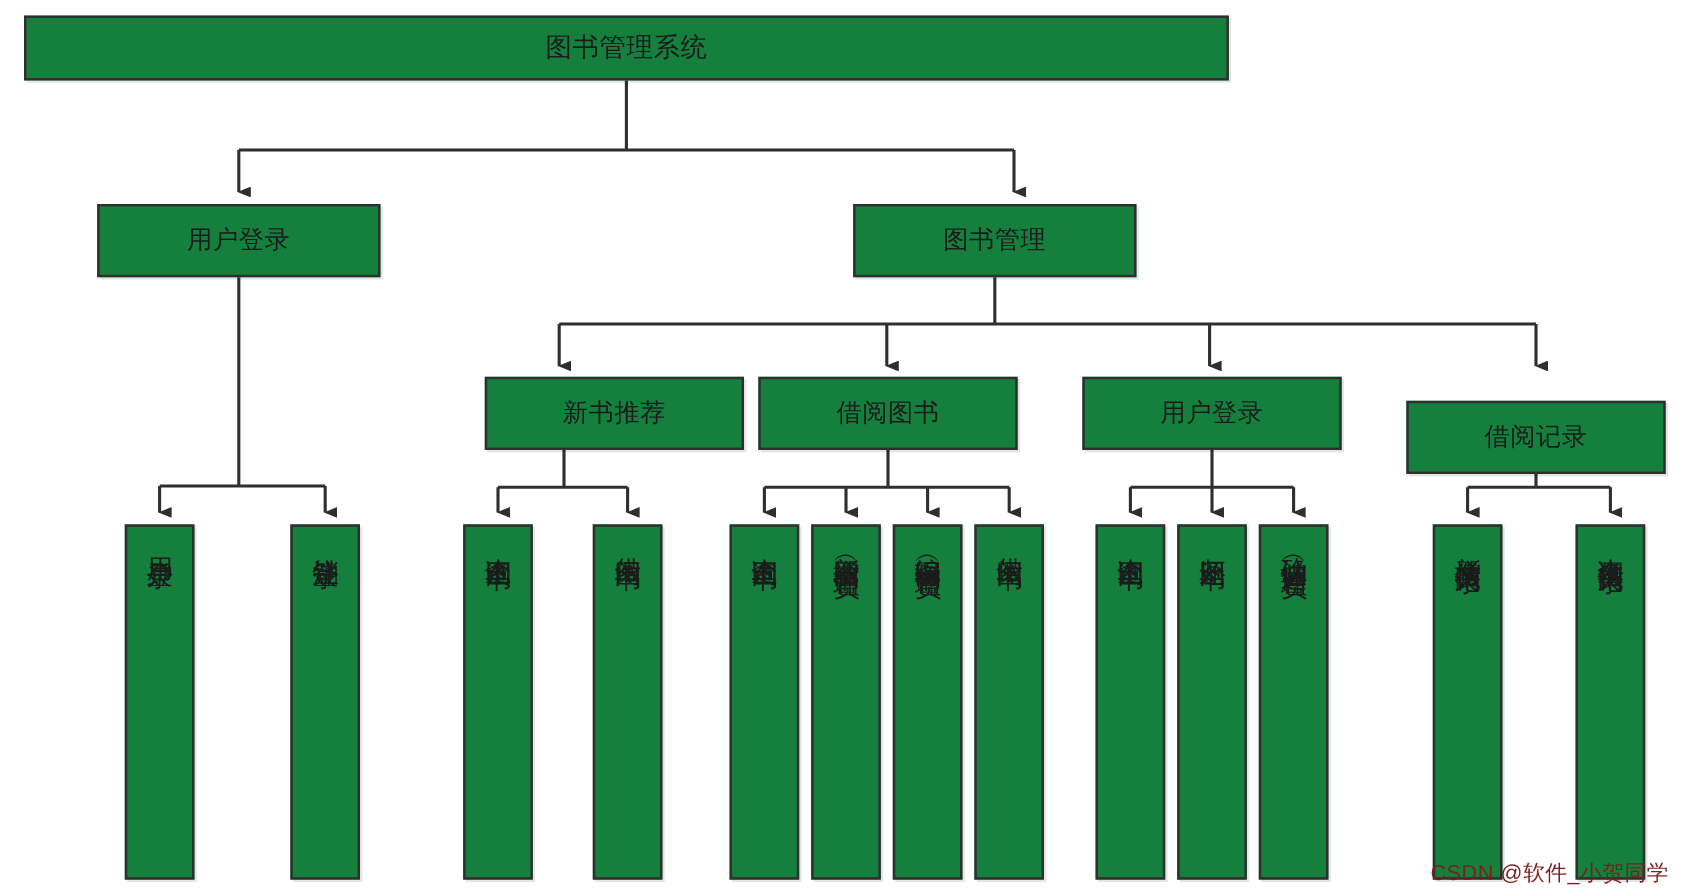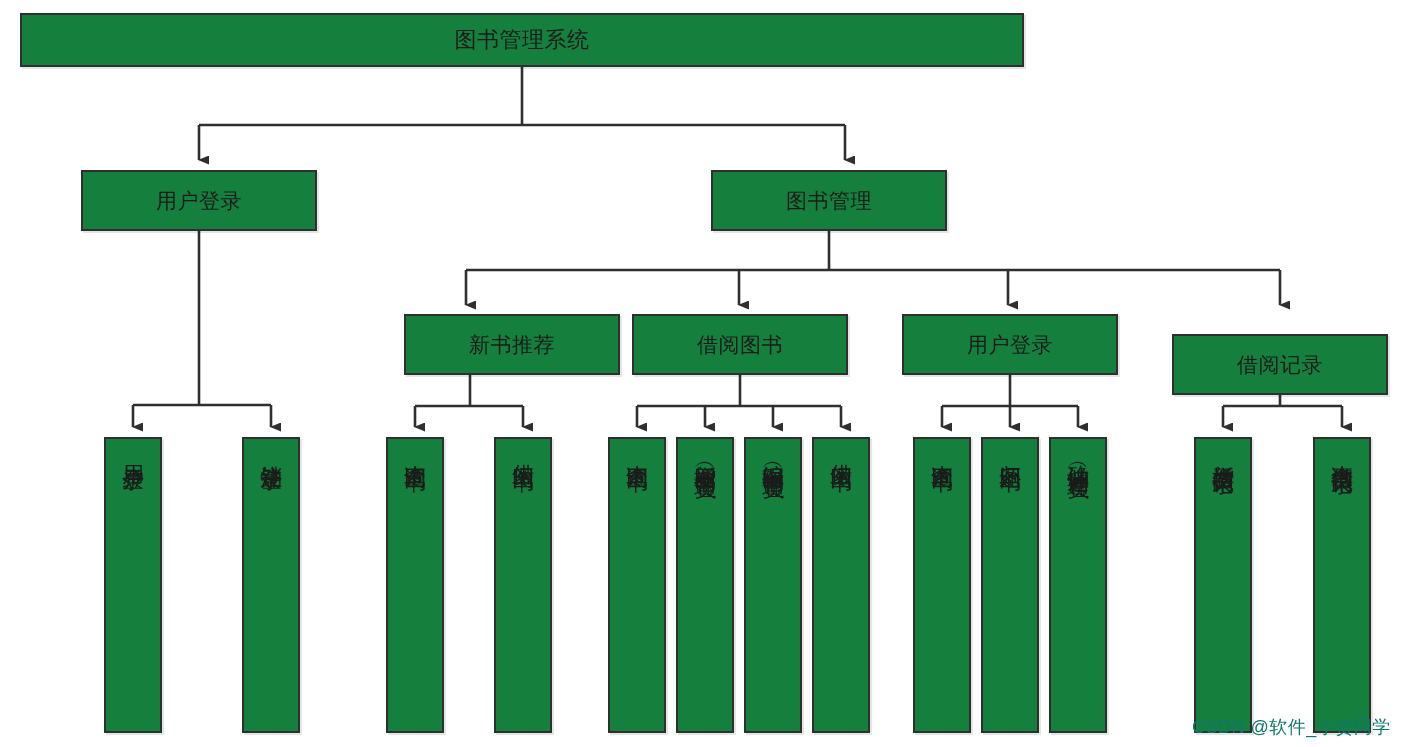--- a/index.html
+++ b/index.html
@@ -54,21 +54,21 @@
     text-orientation: upright;
     font-size: 22px;
     line-height: 1.12;
     letter-spacing: 2px;
     white-space: nowrap;
     color: #1b1b1b;
   }
   .watermark {
     position: absolute;
     font-size: 18px;
-    color: #0f766e;
+    color: #7f1d1d;
     letter-spacing: 0.5px;
     white-space: nowrap;
     font-family: "Liberation Sans", "DejaVu Sans", sans-serif;
   }
 </style>
 </head>
 <body>
 
 <div id="canvas">
 

